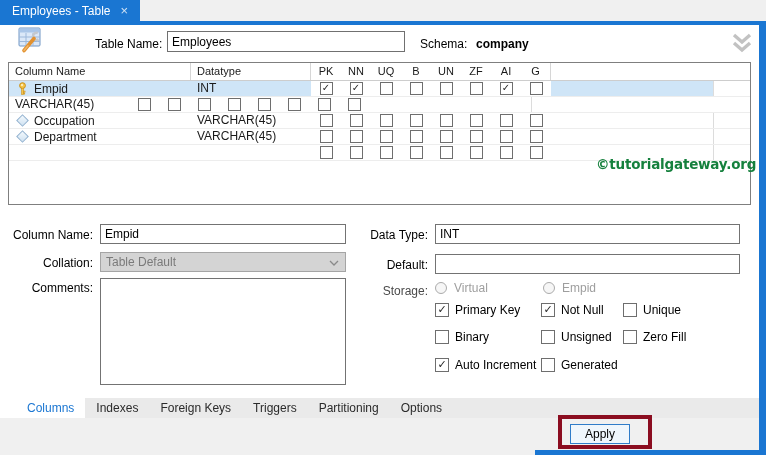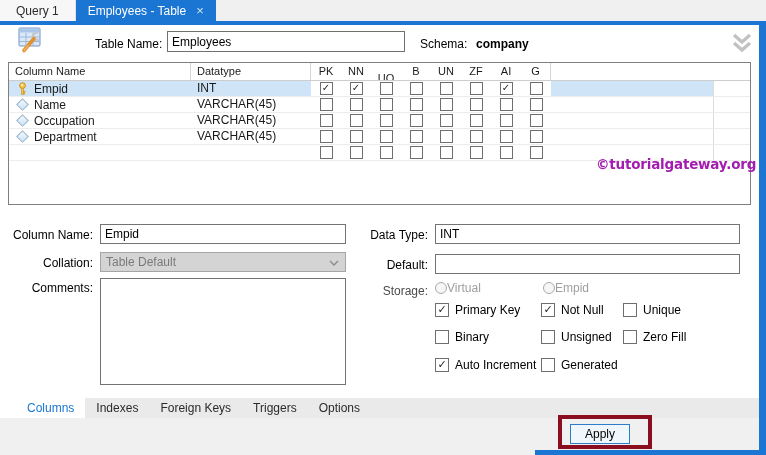--- a/index.html
+++ b/index.html
@@ -37,21 +37,21 @@
   .gc{box-sizing:border-box;white-space:nowrap;overflow:hidden;}
   .gc.name{width:182px;display:flex;align-items:center;padding-left:6px;}
   .gc.name .icon-slot{width:14px;display:inline-flex;justify-content:center;margin-right:5px;}
   .gc.dt{width:120px;padding-left:6px;}
   .gc.flag{width:30px;display:flex;align-items:center;justify-content:center;}
   .gc.def{width:163px;border-right:1px solid #dcdcdc;}
   .gc.fill{flex:1;}
   .grow.selected .gc.name,.grow.selected .gc.dt,.grow.selected .gc.def{background:#cfe5f7;}
   .diamond{width:7px;height:7px;border:1px solid #8fb0cf;display:inline-block;transform:rotate(45deg);
            background:linear-gradient(135deg,#f4f9fd,#cfe2f2);}
-  .watermark{position:absolute;left:596px;top:156px;font-size:13.5px;font-weight:bold;color:#a21caf;
+  .watermark{position:absolute;left:596px;top:156px;font-size:13.5px;font-weight:bold;color:#15803d;
              letter-spacing:-0.2px;z-index:3;font-family:"DejaVu Sans","Liberation Sans",sans-serif;}
 
   
   .cb{width:13px;height:13px;box-sizing:border-box;border:1px solid #6e6e6e;background:#fff;
       display:inline-flex;align-items:center;justify-content:center;flex:none;}
   .cb .tick{display:none;font-size:10px;font-weight:bold;color:#1f1f1f;line-height:1;margin-top:-1px;}
   .cb.checked .tick{display:inline;}
   .cb.big{width:14px;height:14px;}
   .cb.big .tick{font-size:11px;}
 
@@ -66,21 +66,21 @@
   .txt{position:absolute;box-sizing:border-box;border:1px solid #737373;padding:0 4px;height:20px;
        font:12px "Liberation Sans","DejaVu Sans",sans-serif;background:#fff;}
   #column-name-input{left:100px;top:224px;width:246px;}
   #data-type-input{left:435px;top:224px;width:305px;}
   #default-input{left:435px;top:254px;width:305px;}
   .select-disabled{position:absolute;left:100px;top:252px;width:246px;height:20px;box-sizing:border-box;
        background:#d4d4d4;border:1px solid #a5a5a5;color:#7a7a7a;line-height:18px;padding:0 5px;}
   .select-disabled svg{position:absolute;right:6px;top:7px;}
   #comments-textarea{position:absolute;left:100px;top:278px;width:246px;height:107px;box-sizing:border-box;
        border:1px solid #737373;resize:none;font:12px "Liberation Sans","DejaVu Sans",sans-serif;}
-  .radio-wrap{position:absolute;display:flex;align-items:center;height:14px;}
+  .radio-wrap{position:absolute;display:flex;align-items:center;gap:7px;height:14px;}
   .radio{width:12px;height:12px;box-sizing:border-box;border:1px solid #ababab;border-radius:50%;background:#f6f6f6;flex:none;}
   .radio-label{color:#9e9e9e;}
   .eflag{position:absolute;display:flex;align-items:center;gap:6px;height:15px;cursor:default;}
   .eflag-label{color:#000;}
 
   
   .section-tabs{position:absolute;left:0;top:398px;right:0;height:20px;background:#eaeaea;display:flex;z-index:1;margin-left:16px;}
   .stab{padding:0 11px;line-height:20px;color:#2b2b2b;cursor:default;}
   .stab.active{background:#fff;color:#1a76d2;}
   .bottom-bar{position:absolute;left:0;top:418px;right:0;bottom:0;background:#f0f0f0;z-index:1;}
@@ -90,23 +90,20 @@
        display:flex;align-items:center;justify-content:center;z-index:5;}
   #apply-button{left:570px;top:424px;width:60px;background:#eff6fc;border:1px solid #2f7cc9;}
   #revert-button{left:670px;top:424px;width:83px;background:#e3e3e3;border:1px solid #8c8c8c;}
 </style>
 </head>
 <body>
 
 <div class="screen">
 
   <div class="tabbar" id="tabbar">
-      <div class="tab inactive">
-        <span class="tab-label">Query 1</span>
-      </div>
       <div class="tab active">
         <span class="tab-label">Employees - Table</span>
         <span class="tab-close">×</span>
       </div>
     </div>
   <div class="accent-line"></div>
 
   <span class="tbl-icon">
     <svg width="30" height="28" viewBox="0 0 30 28">
       <rect x="3" y="2" width="21" height="18" rx="1" fill="#dbe8f8" stroke="#7096c4"></rect>
@@ -130,21 +127,21 @@
       <path d="M4 10 L12 17 L20 10" fill="none" stroke="#c2c2c2" stroke-width="3.4"></path>
     </svg>
   </span>
 
   <div class="grid">
     <div class="grid-header" id="grid-header">
         <div class="gh sep" style="width: 182px;">Column Name</div>
         <div class="gh sep" style="width: 120px;">Datatype</div>
         <div class="gh flag" style="width: 30px;">PK</div>
         <div class="gh flag" style="width: 30px;">NN</div>
-        <div class="gh flag" style="width: 30px; margin-top: 7px;">UQ</div>
+        <div class="gh flag" style="width: 30px;">UQ</div>
         <div class="gh flag" style="width: 30px;">B</div>
         <div class="gh flag" style="width: 30px;">UN</div>
         <div class="gh flag" style="width: 30px;">ZF</div>
         <div class="gh flag" style="width: 30px;">AI</div>
         <div class="gh flag sep" style="width: 30px;">G</div>
         <div class="gh" style="flex: 1 1 0%;"></div>
       </div>
     <div id="grid-body">
         <div class="grow selected">
           <div class="gc name">
@@ -187,26 +184,20 @@
               <span class="tick">✓</span>
             </span>
           </div>
           <div class="gc flag">
             <span class="cb"></span>
           </div>
           <div class="gc def"></div>
           <div class="gc fill"></div>
         </div>
         <div class="grow">
-          <div class="gc name">
-            <span class="icon-slot">
-              <span class="diamond"></span>
-            </span>
-            <span class="cname">Name</span>
-          </div>
           <div class="gc dt">VARCHAR(45)</div>
           <div class="gc flag">
             <span class="cb"></span>
           </div>
           <div class="gc flag">
             <span class="cb"></span>
           </div>
           <div class="gc flag">
             <span class="cb"></span>
           </div>
@@ -351,20 +342,21 @@
   <input class="txt" id="data-type-input" value="INT" style="">
   <span class="flabel" id="default-label">Default:</span>
   <input class="txt" id="default-input" value="" style="">
   <span class="flabel" id="storage-label">Storage:</span>
 
   <div class="section-tabs" id="section-tabs">
       <span class="stab active">Columns</span>
       <span class="stab">Indexes</span>
       <span class="stab">Foreign Keys</span>
       <span class="stab">Triggers</span>
+      <span class="stab">Partitioning</span>
       <span class="stab">Options</span>
     </div>
   <div class="bottom-bar"></div>
   <div class="annotation"></div>
   <button class="btn" id="apply-button">Apply</button>
 
   <div class="right-strip"></div>
   <div class="bottom-strip"></div>
 <label class="radio-wrap" style="left: 435px; top: 281px;">
       <span class="radio"></span>

